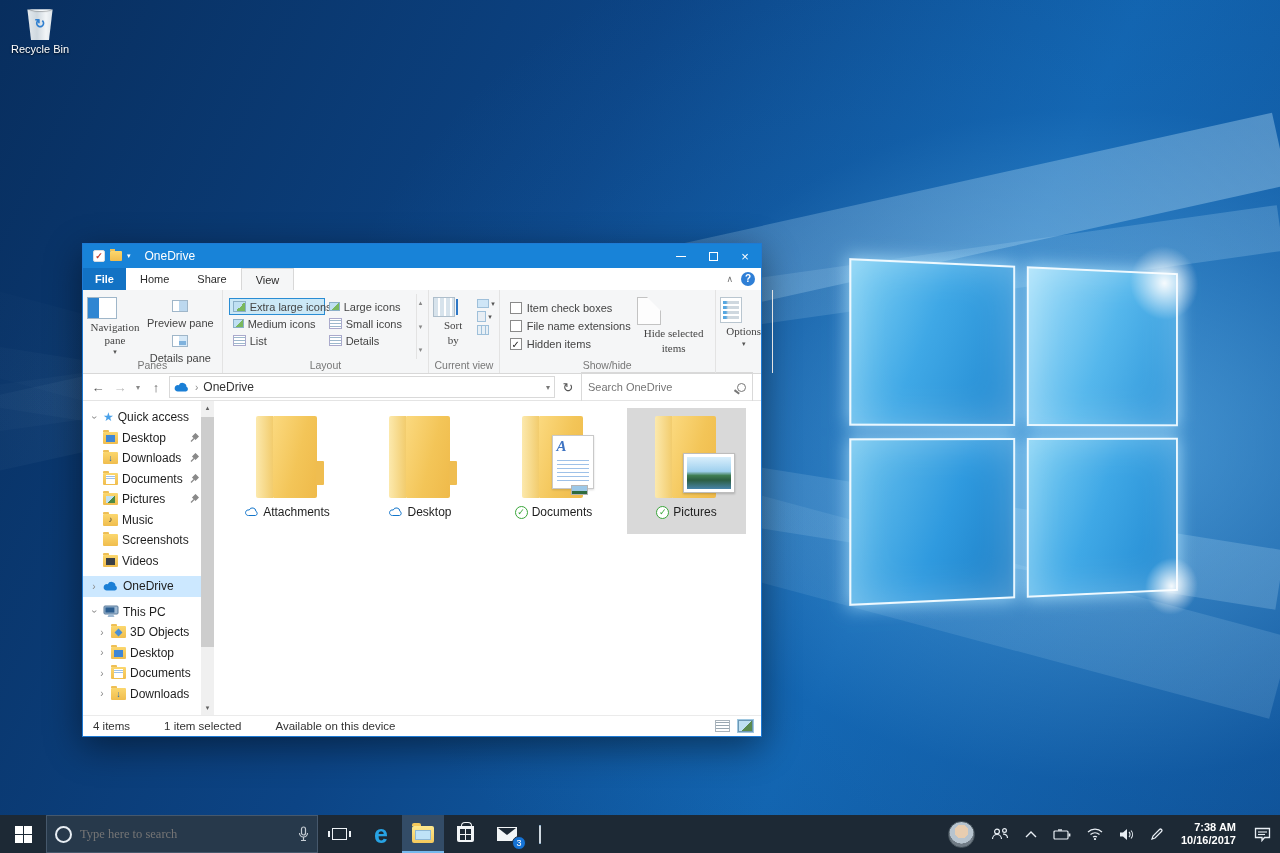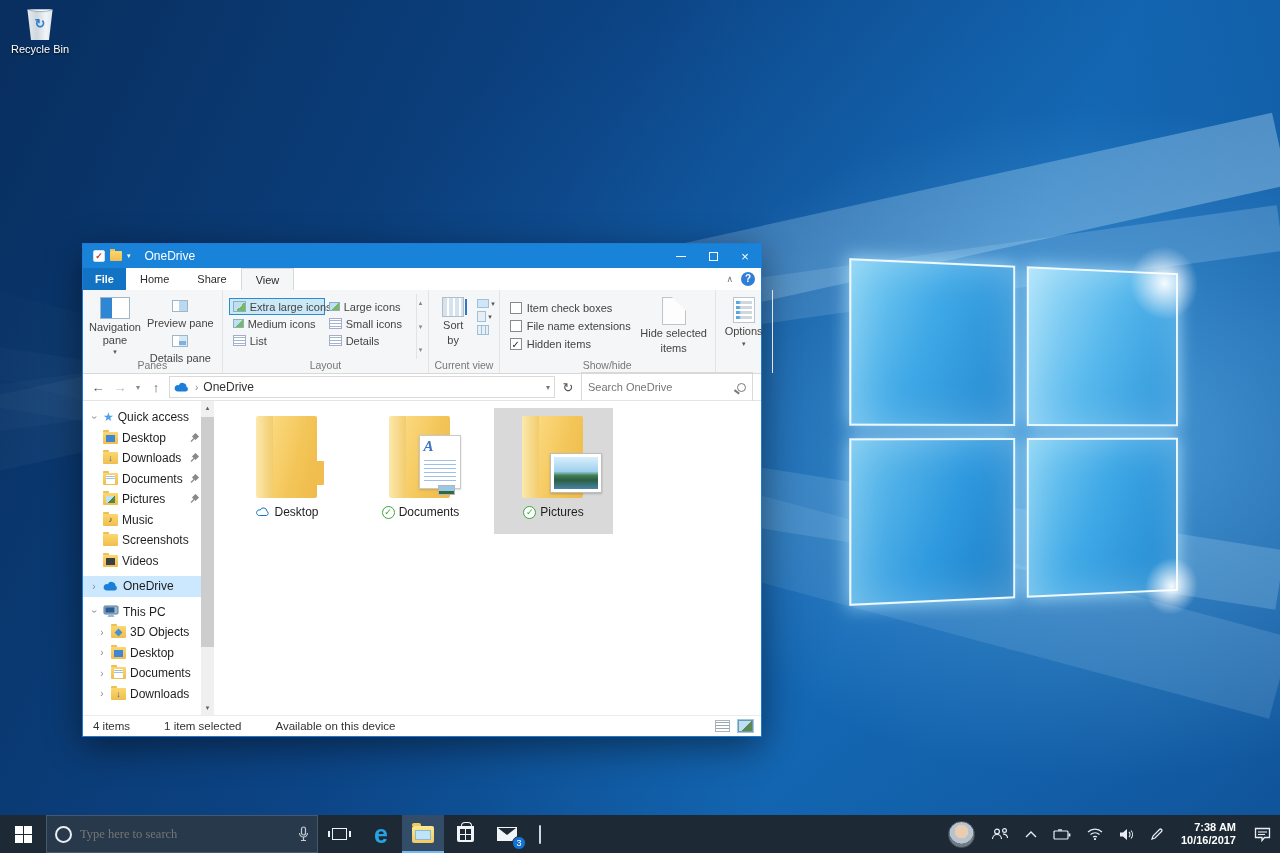--- a/index.html
+++ b/index.html
@@ -51,21 +51,21 @@
   .tab { padding:0 14px; display:flex; align-items:center; color:#2b2b2b; }
   .tab.file { background:#1272c4; color:#fff; font-weight:bold; padding:0 12px; }
   .tab.active { background:#f5f6f7; border:1px solid #d8d8d8; border-bottom:none; }
   .tabrow-right { position:absolute; right:6px; top:0; height:22px; display:flex; align-items:center; gap:8px; }
   .rib-collapse { color:#777; font-size:9px; }
   .rib-help { width:14px; height:14px; border-radius:50%; background:#2f7fd6; color:#fff; font-size:10px; font-weight:bold; text-align:center; line-height:14px; }
 
   .ribbon { height:84px; background:#f5f6f7; border-bottom:1px solid #d8d8d8; display:flex; font-size:11px; color:#444; flex:0 0 auto; }
   .rgroup { position:relative; border-right:1px solid #e3e3e3; padding:4px 4px 14px 4px; display:flex; }
   .glabel { position:absolute; bottom:2px; left:0; right:0; text-align:center; color:#777; font-size:10.5px; }
-  .bigbtn { width:56px; display:flex; flex-direction:column; align-items:center; gap:2px; padding-top:3px; text-align:center; line-height:1.15; }
+  .bigbtn { width:56px; display:flex; flex-direction:column; gap:2px; padding-top:3px; text-align:center; line-height:1.15;font-family:Liberation Serif, serif; }
   .ico-navpane { width:30px; height:22px; border:1px solid #9fb6c9; background:linear-gradient(90deg,#2f86d2 0 40%, #fff 40%); }
   .smallcol { display:flex; flex-direction:column; justify-content:flex-start; gap:6px; padding:6px 4px 0 4px; }
   .smallbtn { display:flex; align-items:center; gap:5px; white-space:nowrap;flex-direction:column; }
   .ico-pane-s { width:16px; height:12px; border:1px solid #9fb6c9; background:linear-gradient(90deg,#fff 0 45%, #bcd8ef 45%); }
   .ico-pane-d { width:16px; height:12px; border:1px solid #9fb6c9; background:linear-gradient(90deg,#fff 0 45%, #d6e9f8 45% 100%); position:relative; }
   .ico-pane-d::after { content:""; position:absolute; right:1px; bottom:1px; width:7px; height:4px; background:#7fb2dd; }
 
   .laygrid { display:grid; grid-template-columns:96px 88px; grid-auto-rows:17px; gap:0; padding:4px 0 0 2px; }
   .gitem { display:flex; align-items:center; gap:4px; padding:0 3px; border:1px solid transparent; white-space:nowrap; }
   .gitem.selected { background:#cbe8f6; border-color:#2a8dd4; }
@@ -511,20 +511,33 @@
         <div class="tile">
           <div class="fxl">
               <span class="f-back"></span>
               <span class="f-body"></span>
               <span class="f-lip"></span>
             </div>
           <div class="flabel">
             <svg width="14" height="10" viewBox="0 0 20 13">
                 <path d="M5 11.5 a4 4 0 1 1 1-7.8 A5 5 0 0 1 15.6 5.5 A3.2 3.2 0 0 1 15 11.5 Z" fill="#fff" stroke="#0d72c9" stroke-width="1.4"></path>
               </svg>
+            <span>Attachments</span>
+          </div>
+        </div>
+        <div class="tile">
+          <div class="fxl">
+              <span class="f-back"></span>
+              <span class="f-body"></span>
+              <span class="f-lip"></span>
+            </div>
+          <div class="flabel">
+            <svg width="14" height="10" viewBox="0 0 20 13">
+                <path d="M5 11.5 a4 4 0 1 1 1-7.8 A5 5 0 0 1 15.6 5.5 A3.2 3.2 0 0 1 15 11.5 Z" fill="#fff" stroke="#0d72c9" stroke-width="1.4"></path>
+              </svg>
             <span>Desktop</span>
           </div>
         </div>
         <div class="tile">
           <div class="fxl">
             <span class="f-back"></span>
               <span class="f-body"></span>
               <span class="f-lip"></span>
             <div class="doc">
               <div class="dA">A</div>

